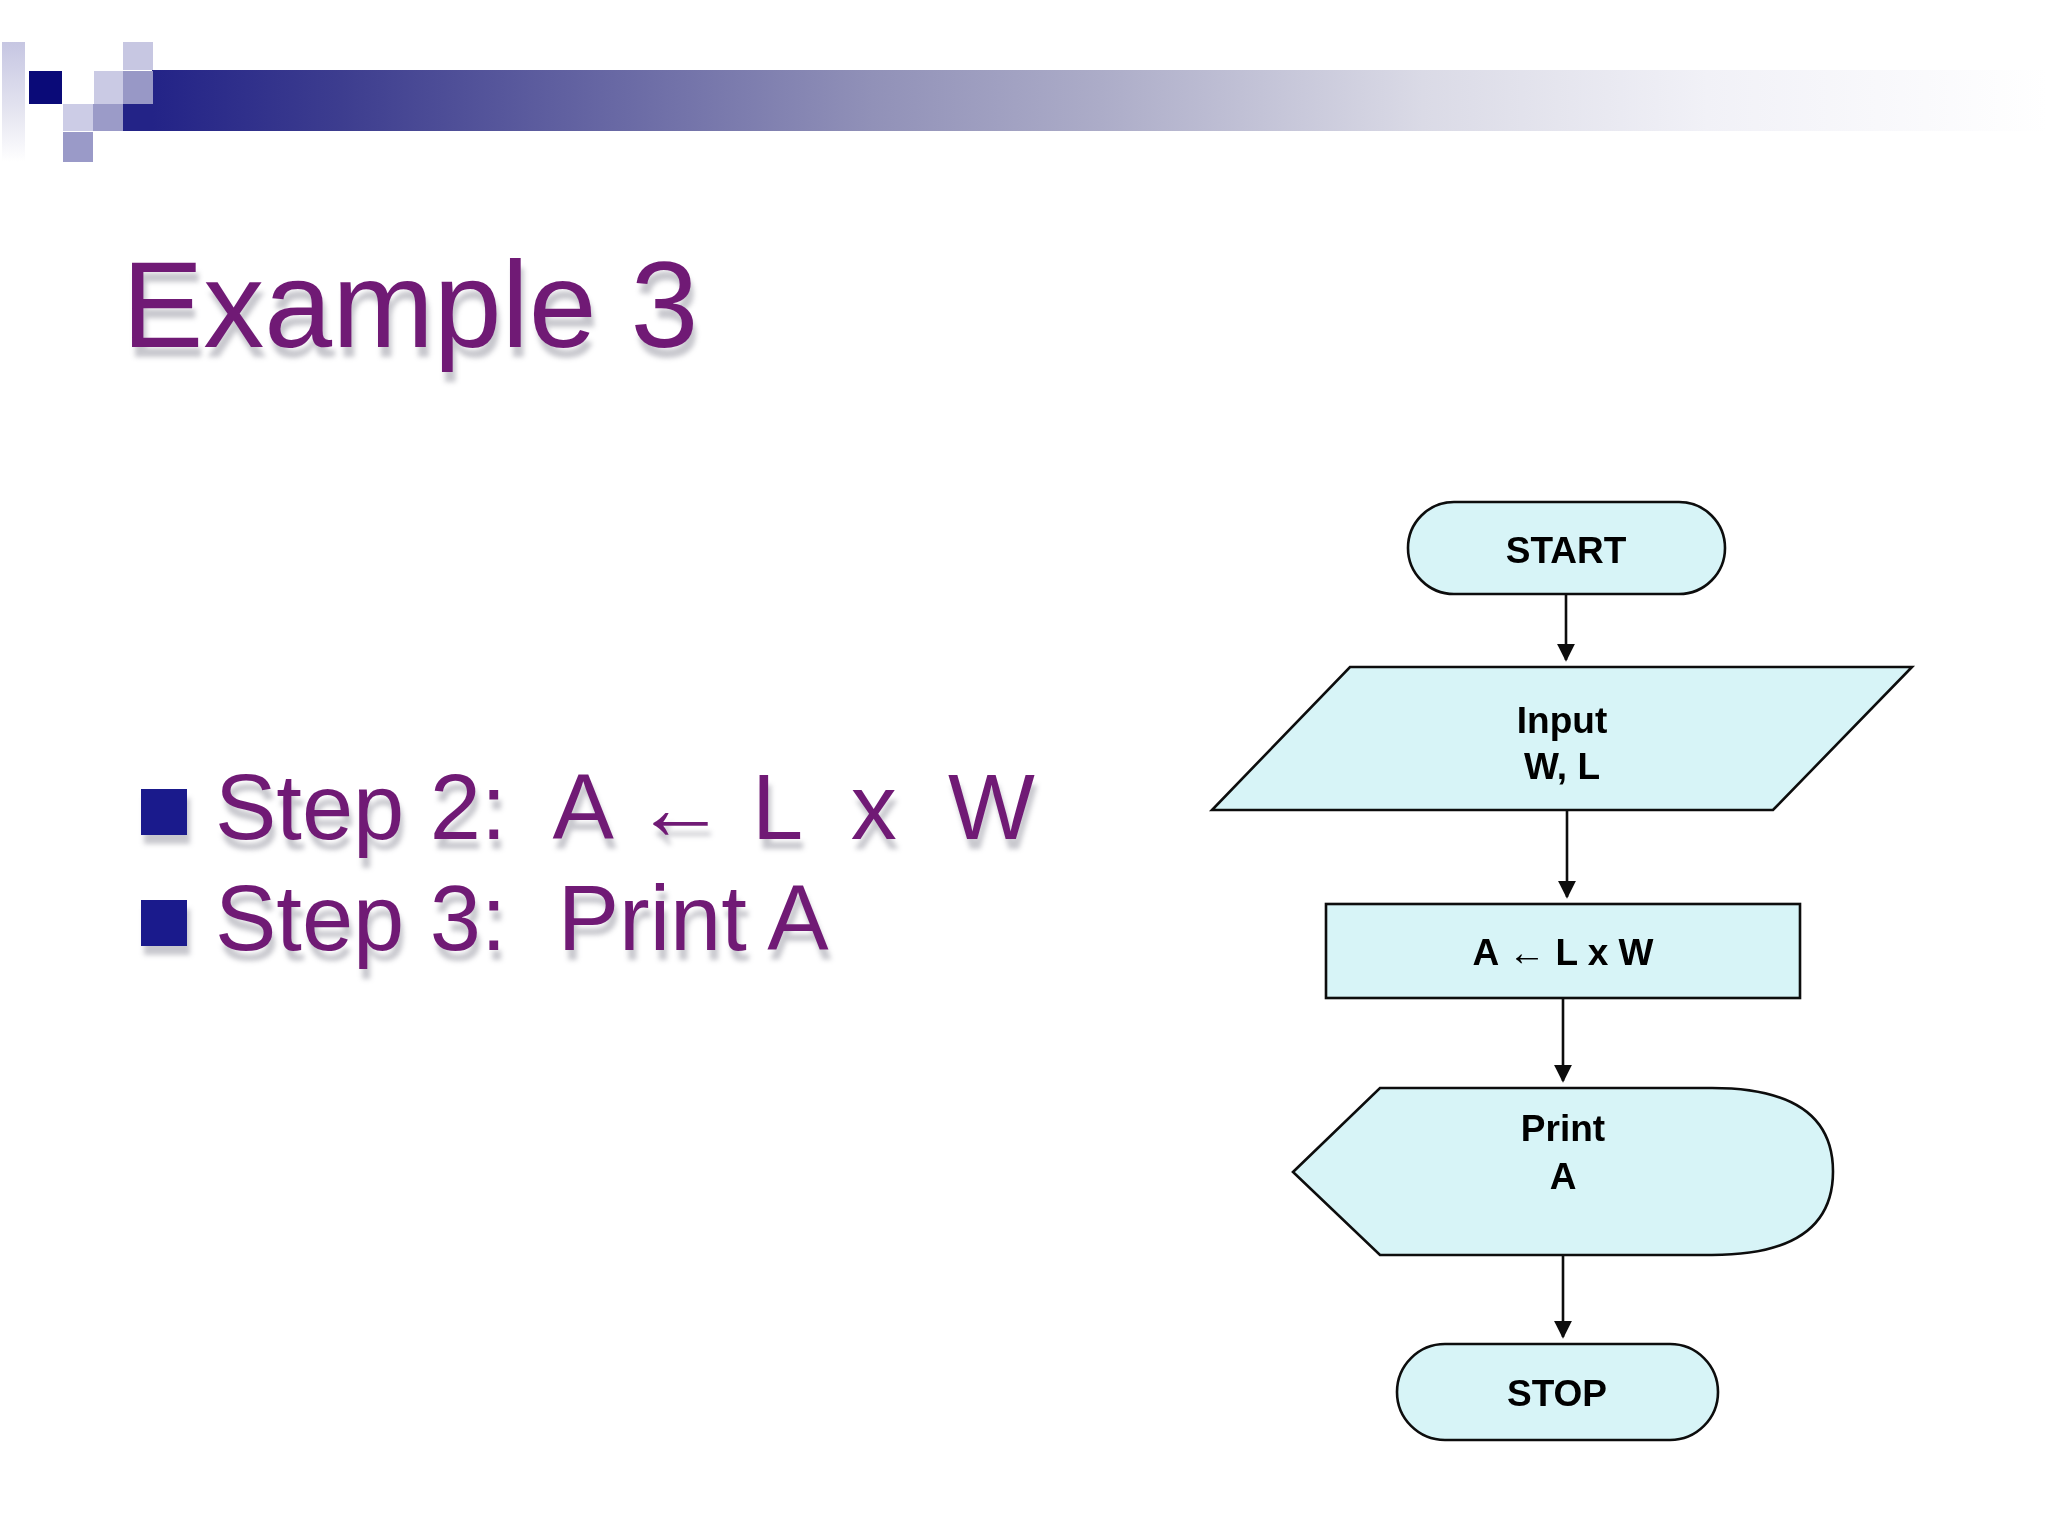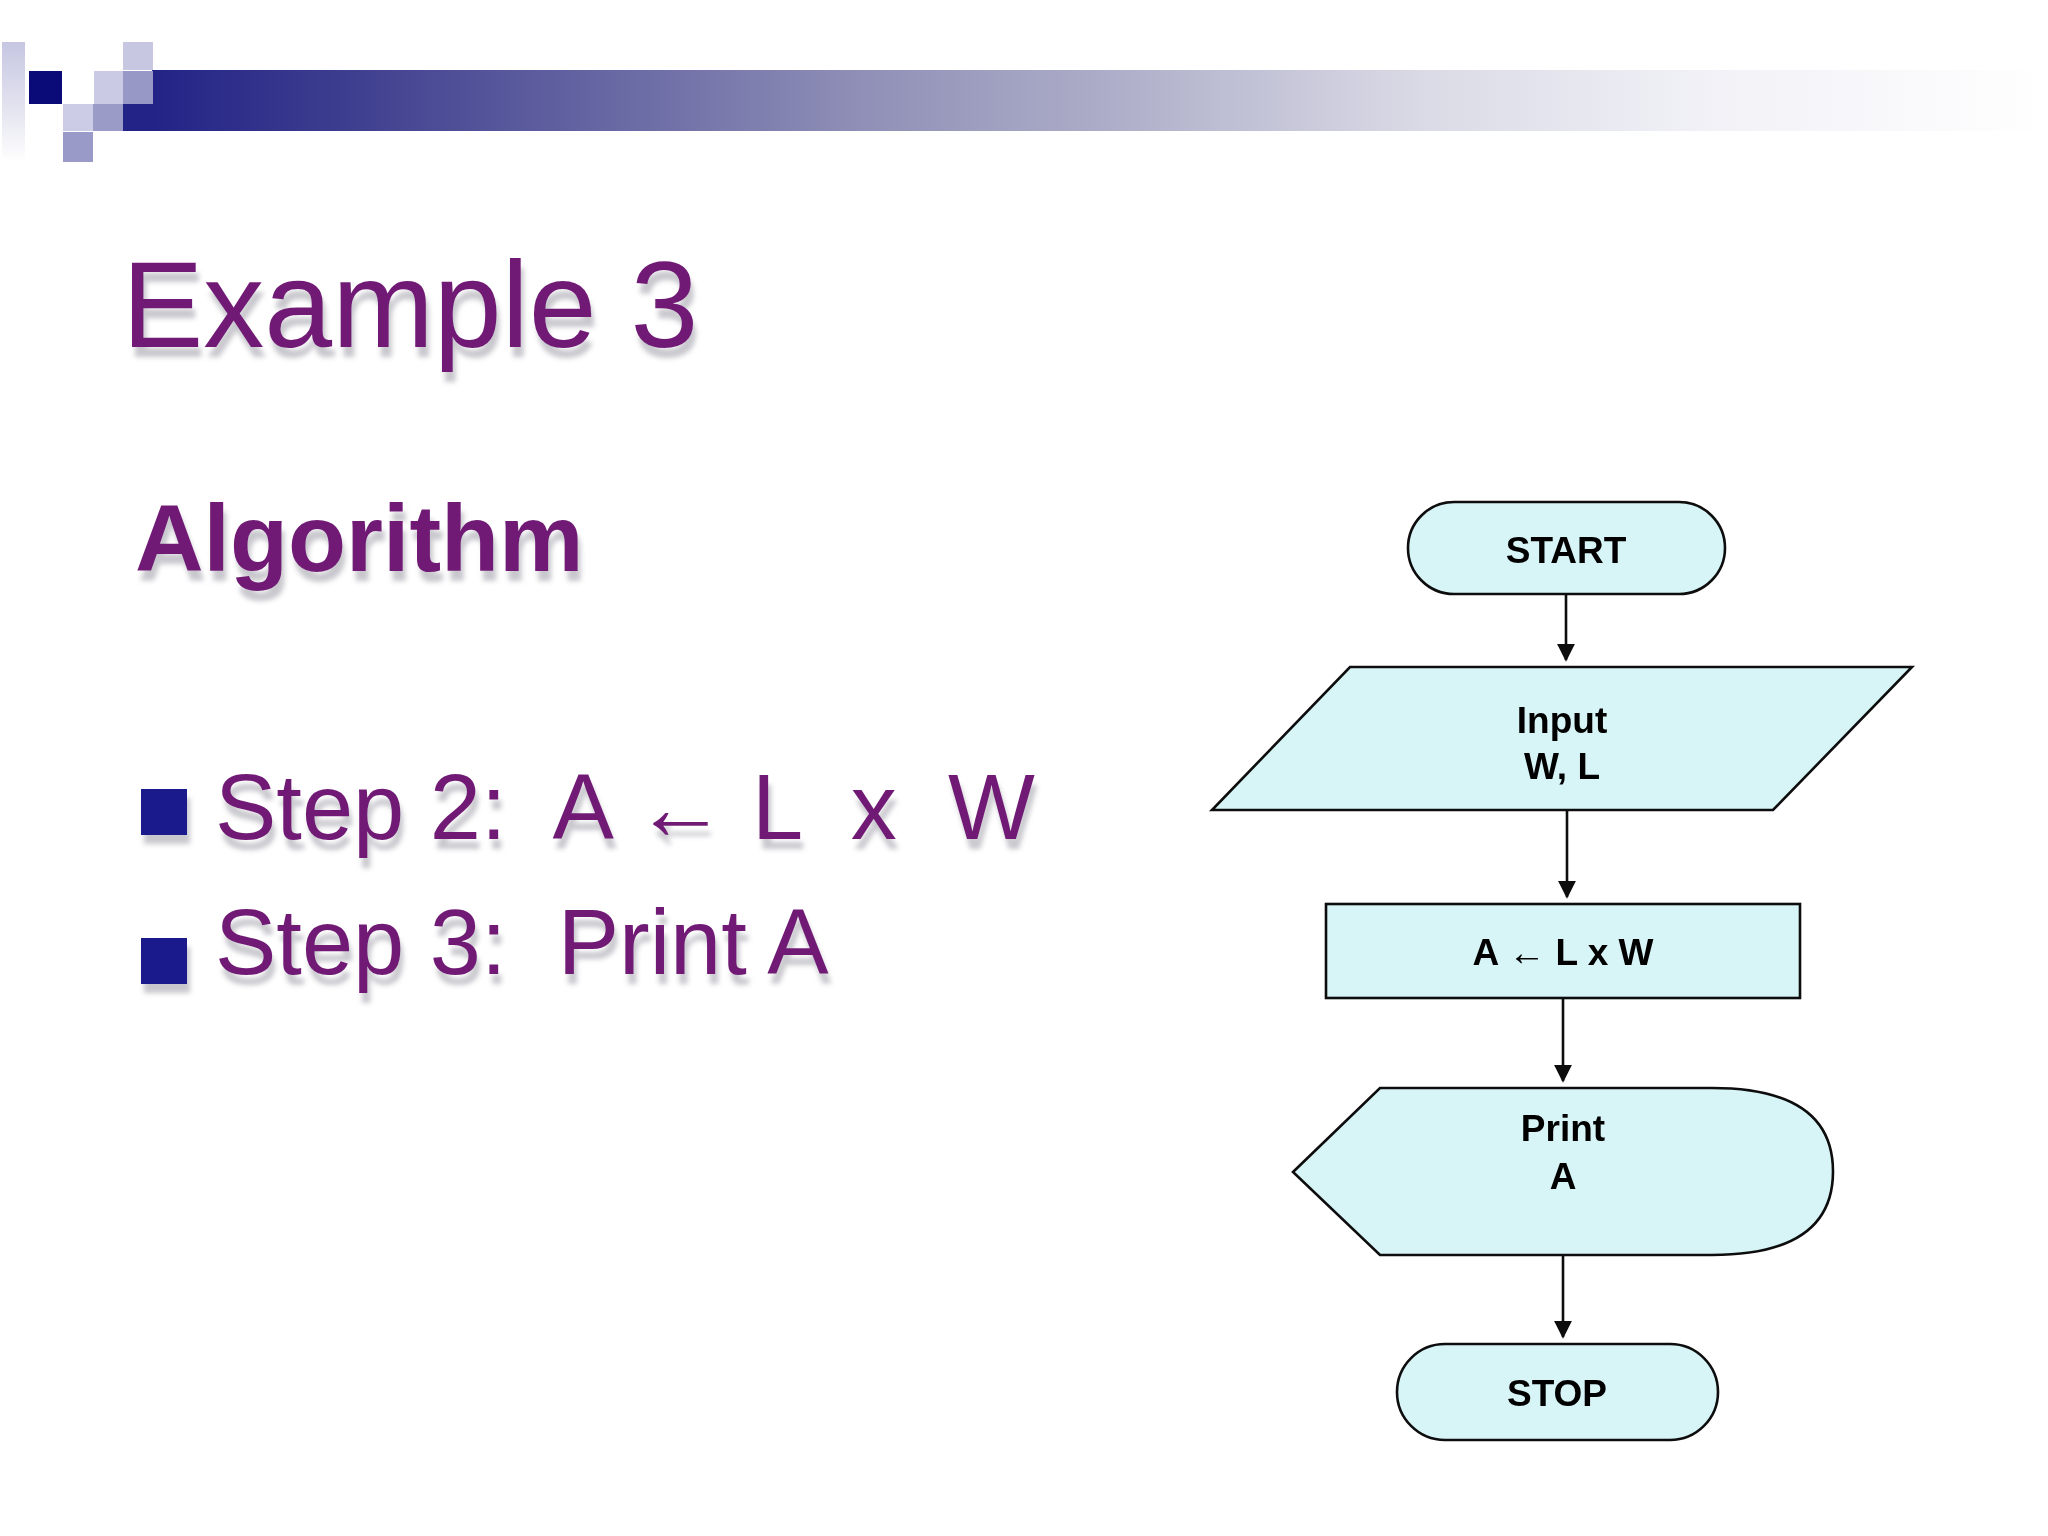--- a/index.html
+++ b/index.html
@@ -71,21 +71,21 @@
     box-shadow: 3px 9px 5px rgba(130,130,145,0.45);
   }
   .bullet-row .btext {
     margin-left: 28px;
     font-size: 92px; line-height: 112px;
     white-space: pre;
     text-shadow: 3px 10px 5px rgba(130,130,145,0.45);
   }
   .row1 { top: 574px; }
   .row2 { top: 709px; }
-  .row3 { top: 844px; align-items: center; }
+  .row3 { top: 820px; }
 
   
   .flowchart-svg {
     position: absolute;
     left: 1180px; top: 430px;
     width: 770px; height: 990px;
   }
   .node {
     fill: #d7f4f7;
     stroke: #0d0d0d;
@@ -114,21 +114,20 @@
   <div class="sq sq-top"></div>
   <div class="sq sq-navy"></div>
   <div class="sq sq-lav1"></div>
   <div class="sq sq-med1"></div>
   <div class="sq sq-lav2"></div>
   <div class="sq sq-med2"></div>
   <div class="sq sq-dark"></div>
   <div class="sq sq-med3"></div>
 
   <div class="title">Example 3</div>
-  <div class="body-heading">Algorithm</div>
 
   <div class="bullet-row row2">
     <div class="marker"></div>
     <div class="btext">Step 2:  A ← L  x  W</div>
   </div>
   <div class="bullet-row row3">
     <div class="marker"></div>
     <div class="btext">Step 3:  Print A</div>
   </div>
 

